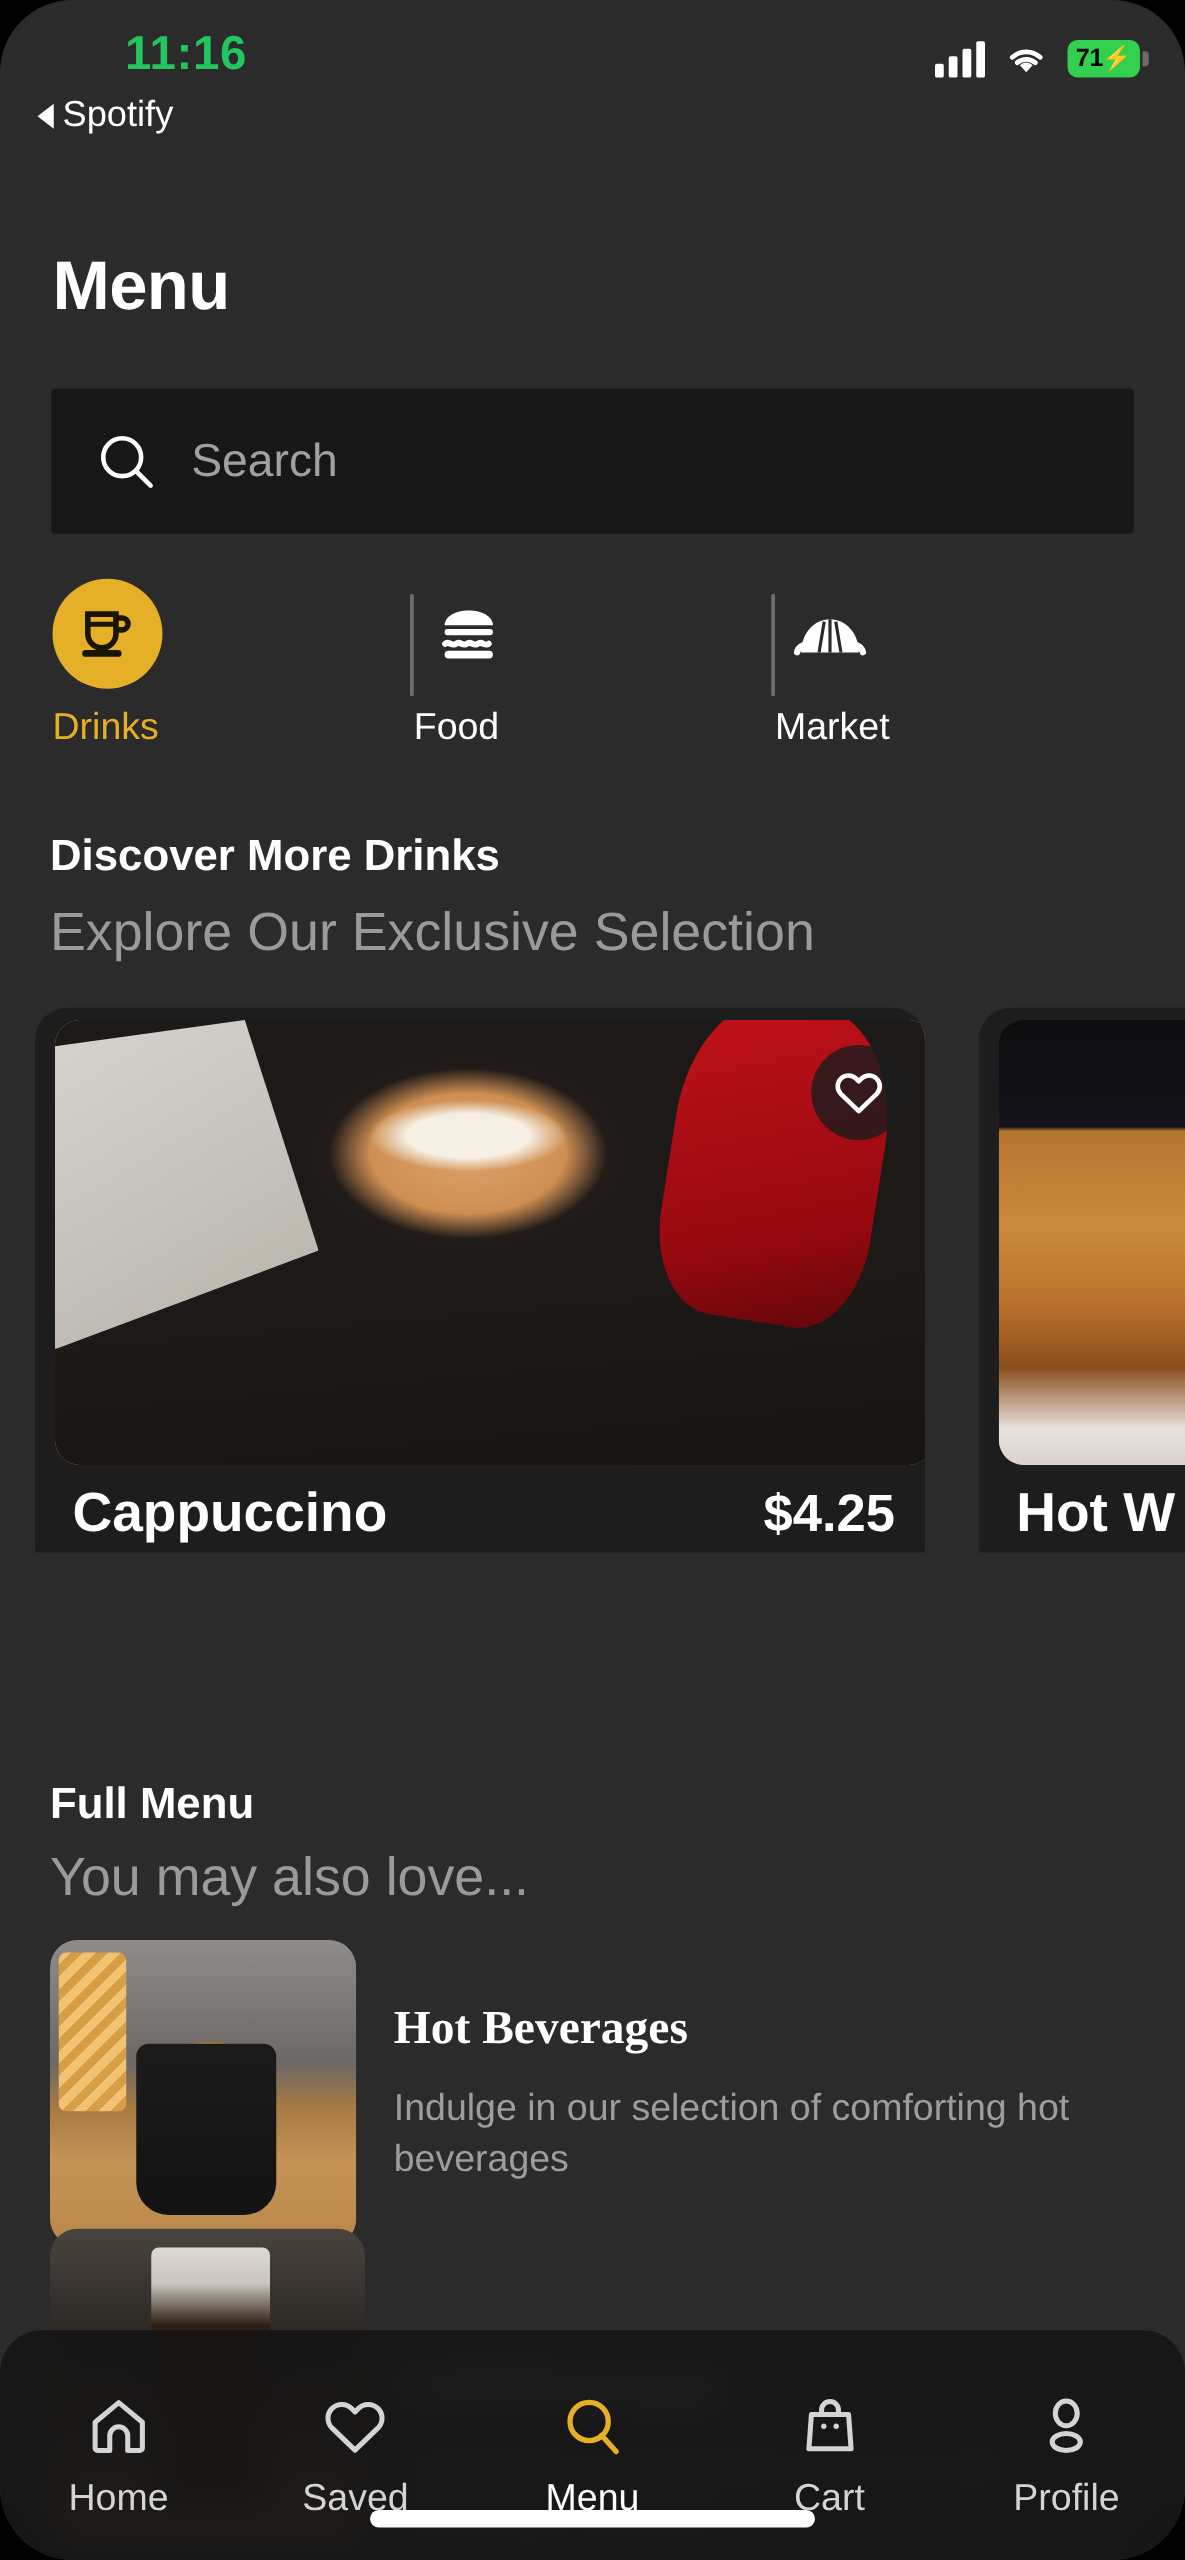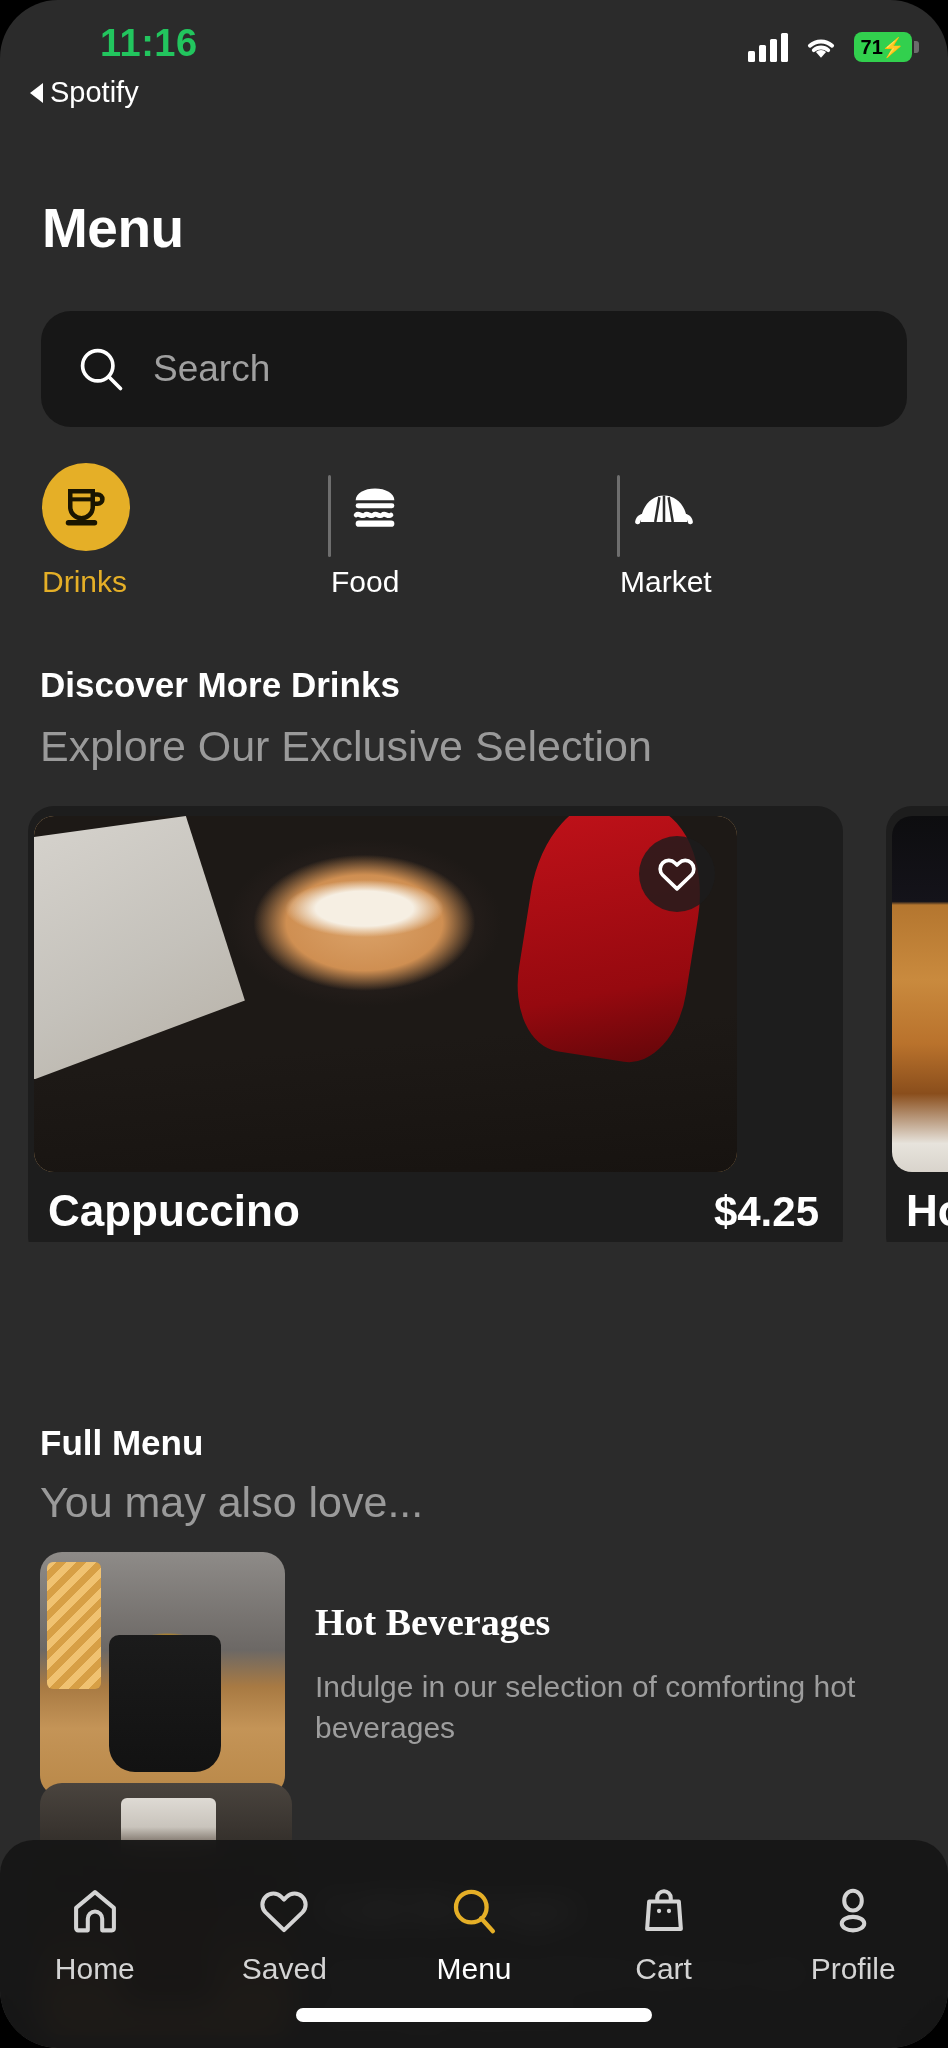--- a/index.html
+++ b/index.html
@@ -52,21 +52,21 @@
   .batt .bolt{font-size:19px;margin-left:-1px;}
 
   
   .page-title {
     position:absolute; left:42px; top:196px;
     color:#fff; font-size:55px; font-weight:700; letter-spacing:-.5px;
   }
   
   .search {
     position:absolute; left:41px; top:311px; width:866px; height:116px;
-    background:#171717; border-radius:30px;
+    background:#171717; border-radius:3px;
     display:flex; align-items:center; padding:0 34px; gap:26px;
   }
   .search .placeholder { color:#a0a0a0; font-size:37px; }
 
   
   .cats {
     position:absolute; left:42px; top:463px; width:864px; height:130px;
     display:flex; align-items:flex-start;
   }
   .cat { flex:1; display:flex; flex-direction:column; align-items:flex-start; gap:14px; }
@@ -80,46 +80,46 @@
   .cat-div { width:3px; height:82px; background:#6e6e6e; margin-top:12px; border-radius:2px; }
 
   
   .sec-title { position:absolute; left:40px; color:#fff; font-size:35px; font-weight:700; }
   .sec-sub   { position:absolute; left:40px; color:#9a9a9a; font-size:43px; }
 
   
   .carousel { position:absolute; left:0; top:806px; width:948px; height:436px; overflow:hidden; }
   .ctrack { display:flex; gap:43px; padding-left:28px; }
   .card {
-    flex:0 0 auto; width:815px; background:#1d1d1d; border-radius:26px;
-    overflow:hidden; padding:10px 10px 0 6px;
+    flex:0 0 auto; width:712px; background:#1d1d1d; border-radius:26px;
+    overflow:hidden; padding:10px 10px 0 16px;
   }
   .card-img { width:703px; height:356px; border-radius:20px; position:relative; overflow:hidden; }
   .card-body { padding:14px 14px 26px 14px; }
   .card-row { display:flex; align-items:baseline; justify-content:space-between; }
   .card-name { color:#fff; font-size:44px; font-weight:600; }
   .card-price { color:#fff; font-size:42px; font-weight:700; }
   .fav {
     position:absolute; right:22px; top:20px; width:76px; height:76px; border-radius:50%;
     background:rgba(28,28,28,.82); display:flex; align-items:center; justify-content:center;
   }
 
   
   .list-item { position:absolute; left:0; width:948px; display:flex; gap:30px; padding:0 40px; }
   .thumb { flex:0 0 auto; width:245px; height:245px; border-radius:22px; overflow:hidden; }
   .li-body { padding-top:48px; }
   .li-title { color:#fff; font-size:38px; font-weight:600;font-family:Liberation Serif, serif; }
   .li-desc { margin-top:22px; color:#9d9d9d; font-size:30px; line-height:1.38; }
 
   
   .tabbar {
-    position:absolute; left:0; bottom:0; width:948px; height:208px;
+    position:absolute; left:0; bottom:0; width:948px; height:184px;
     background:rgba(22,22,22,.93);
     border-radius:34px 34px 58px 58px;
-    display:flex; align-items:flex-start; padding-top:44px;
+    display:flex; align-items:center; padding-top:17px;
     backdrop-filter:blur(14px);
   }
   .tab { flex:1; display:flex; flex-direction:column; align-items:center; gap:14px; }
   .tab .tlbl { font-size:30px; color:#d4d4d4; }
   .tab.active .tlbl { color:#fff; }
   .home-ind {
     position:absolute; bottom:26px; left:50%; transform:translateX(-50%);
     width:356px; height:14px; background:#fff; border-radius:8px;
   }
 

